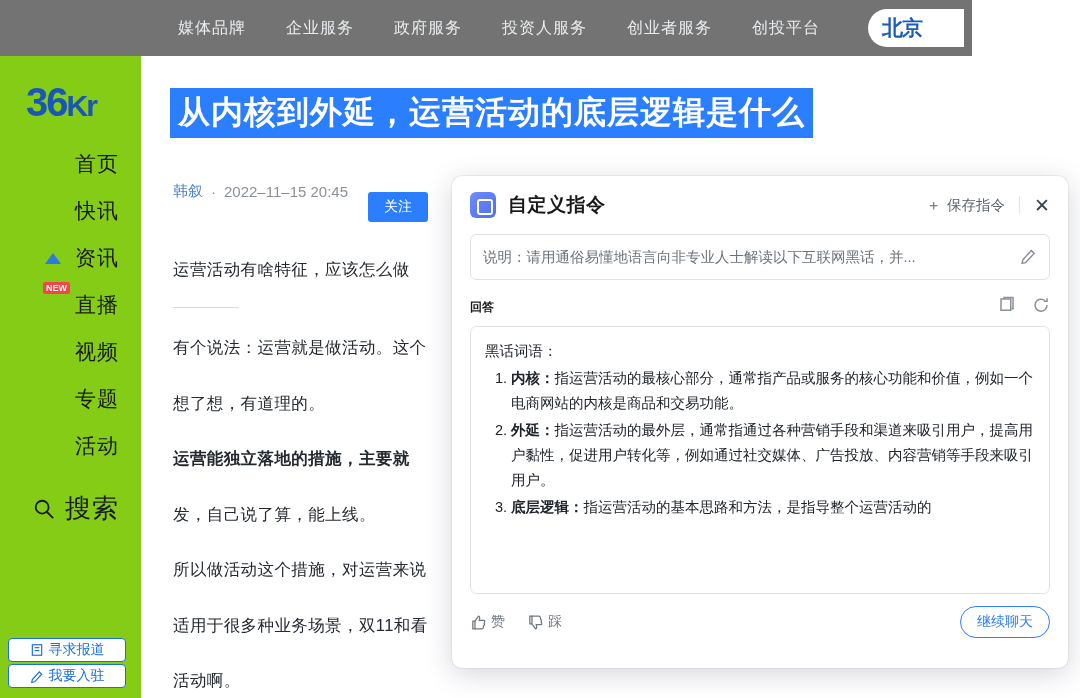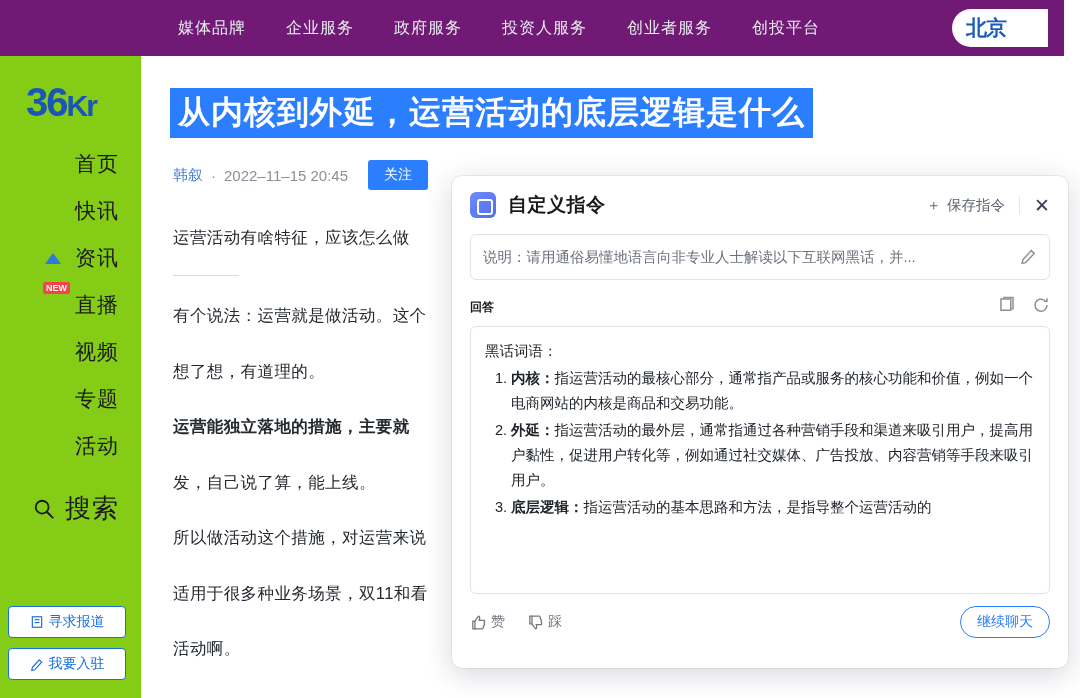--- a/index.html
+++ b/index.html
@@ -13,39 +13,39 @@
   #root {
     position: relative;
     width: 1080px; height: 698px;
     overflow: hidden;
     background: #ffffff;
   }
 
   
   .topnav {
     position: absolute; top: 0; left: 0;
-    width: 1064px; height: 56px;
-    background: #701a75;
+    width: 972px; height: 56px;
+    background: #737373;
     display: flex; align-items: center;
   }
   .topnav-items {
     display: flex; align-items: center;
     margin-left: 178px;
     gap: 40px;
   }
   .topnav-item {
     color: #e9ecef;
     font-size: 16px;
     letter-spacing: 1px;
     white-space: nowrap;
     cursor: pointer;
   }
   .topnav-pill {
     position: absolute;
-    right: 16px; top: 9px;
+    right: 8px; top: 9px;
     width: 96px; height: 38px;
     background: #ffffff;
     border-radius: 19px 0 0 19px;
     display: flex; align-items: center;
     padding-left: 14px;
     overflow: hidden;
   }
   .pill-logo {
     color: #1b5bbd;
     font-size: 21px;
@@ -113,22 +113,22 @@
     margin-top: 12px;
     cursor: pointer;
   }
   .search-ico {
     width: 22px; height: 22px;
     margin-right: 10px;
   }
   .search-label { font-size: 26px; color: #1a1a1a; letter-spacing: 1px; }
 
   .side-btn {
-    margin: 0 0 10px 8px;
-    width: 118px; height: 32px;
+    margin: 0 0 2px 8px;
+    width: 118px; height: 24px;
     border: 1px solid #1a6fe0;
     border-radius: 4px;
     color: #1a6fe0;
     font-size: 14px;
     display: flex; align-items: center;
     justify-content: center;
     gap: 5px;
     cursor: pointer;
     background: #fff;
   }
@@ -162,20 +162,21 @@
     gap: 8px;
   }
   .meta .author { color: #4a7fd1; }
   .follow-btn {
     margin-left: 12px;
     background: #2b7fff;
     color: #fff;
     font-size: 14px;
     border-radius: 3px;
     padding: 6px 16px;
+    margin-top: 32px;
   }
   .body {
     margin: 30px 0 0 30px;
     width: 560px;
     font-size: 16.5px;
     color: #24292f;
     line-height: 2.15;
     letter-spacing: 0.4px;
   }
   .body p { margin: 0 0 20px 0; }

